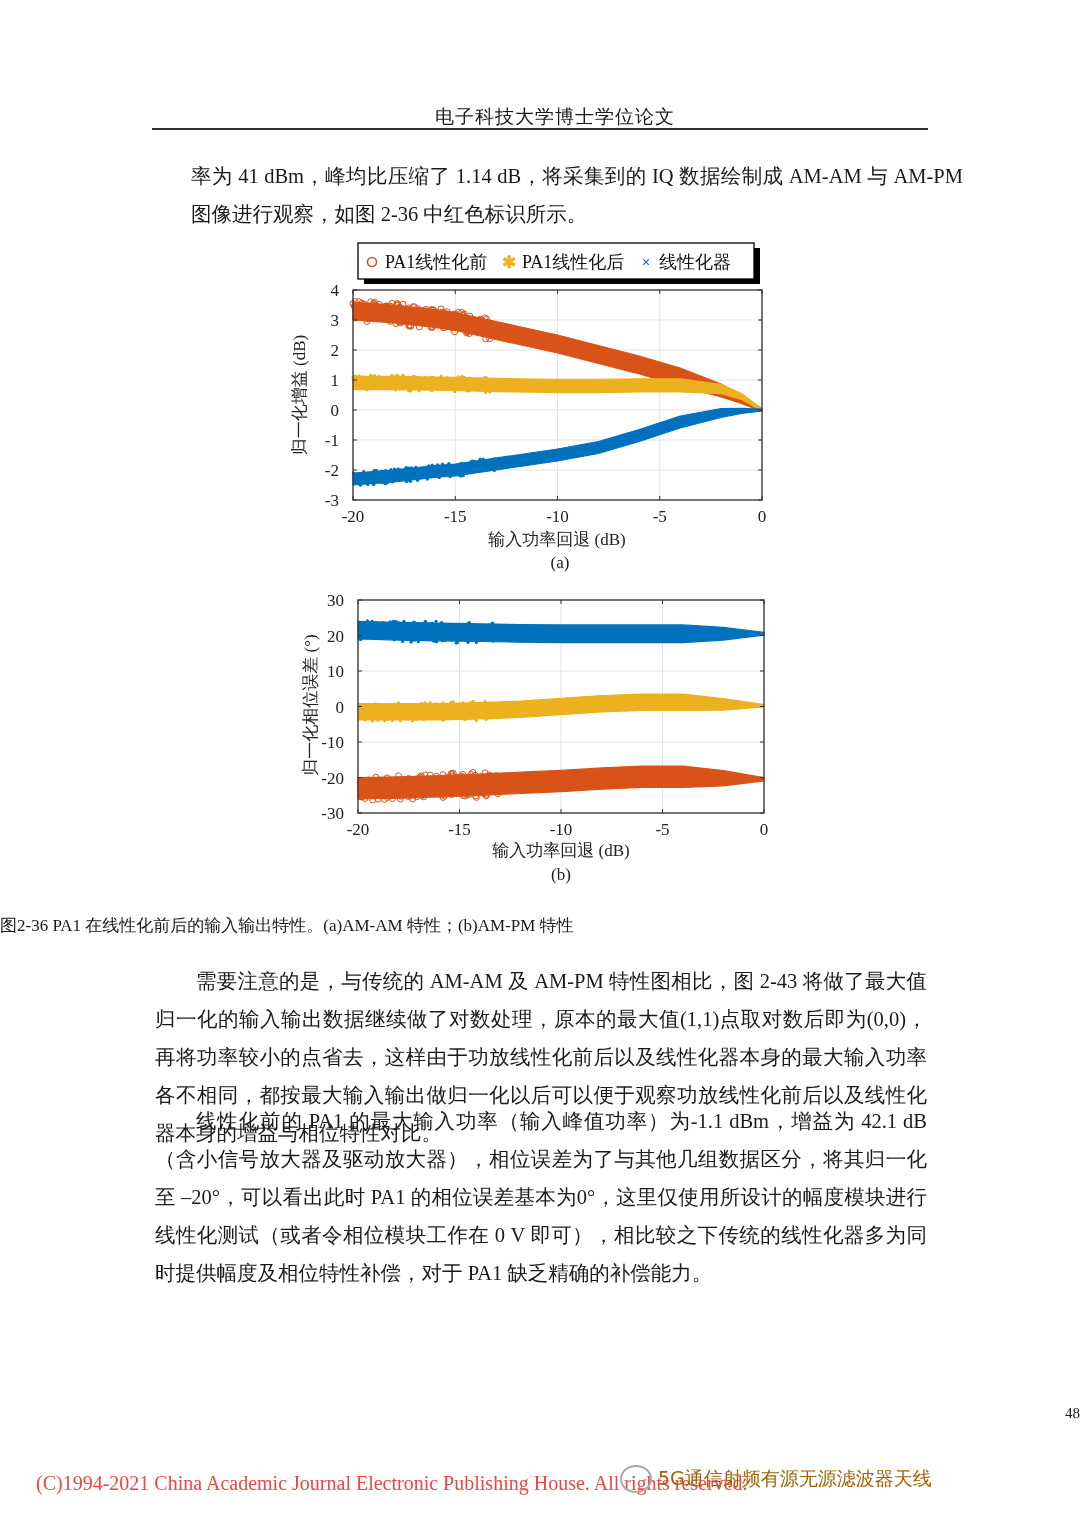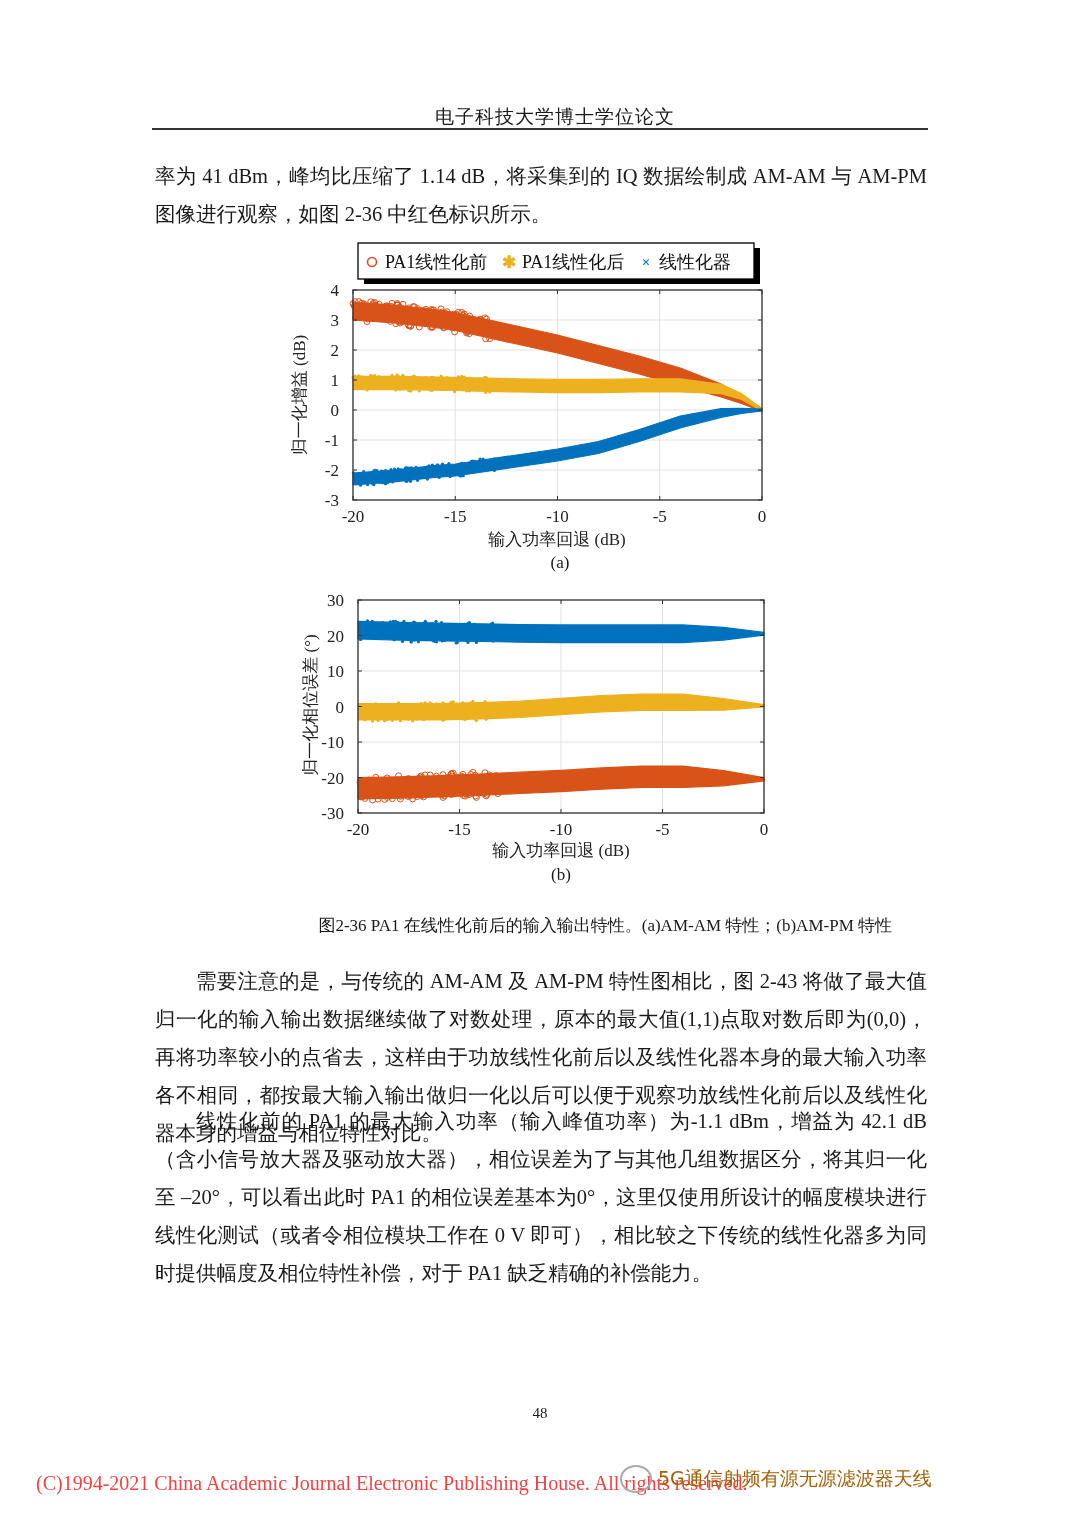--- a/index.html
+++ b/index.html
@@ -2,34 +2,34 @@
 <html><head>
 <meta charset="utf-8">
 <style>
   html,body{margin:0;padding:0;background:#fff;}
   body{width:1080px;height:1527px;position:relative;overflow:hidden;font-family:"Liberation Serif","DejaVu Serif",serif;color:#1a1a1a;}
   .header{position:absolute;left:15px;width:1080px;top:104px;text-align:center;font-size:19px;letter-spacing:1px;}
   .header-rule{position:absolute;left:152px;width:776px;top:128px;height:0;border-top:2px solid #333;}
   .para{position:absolute;left:155px;width:772px;font-size:20.5px;line-height:38px;text-align:justify;}
   .para p{margin:0;}
   .indent{text-indent:41px;}
-  .caption{position:absolute;left:0;width:892px;text-align:right;font-size:17px;}
+  .caption{position:absolute;left:0;width:892px;text-align:left;font-size:17px;}
   .sub{position:absolute;text-align:center;font-size:17px;}
-  .pageno{position:absolute;left:0;width:1080px;top:1405px;text-align:center;font-size:15px;}
+  .pageno{position:absolute;left:0;width:1080px;top:1405px;text-align:right;font-size:15px;}
   .footer{position:absolute;left:36px;top:1472px;font-size:20px;color:#ef4444;white-space:nowrap;}
   .watermark{position:absolute;left:620px;top:1465px;font-family:"DejaVu Sans",sans-serif;font-size:19px;color:#a16207;white-space:nowrap;}
   svg text{font-family:"Liberation Serif","DejaVu Serif",serif;}
 </style>
 </head>
 <body>
 
 <div class="header">电子科技大学博士学位论文</div>
 <div class="header-rule"></div>
 
-<div class="para" style="top:157px;">
+<div class="para" style="top:157px;margin-left:36px;">
   <p>率为 41 dBm，峰均比压缩了 1.14 dB，将采集到的 IQ 数据绘制成 AM-AM 与 AM-PM 图像进行观察，如图 2-36 中红色标识所示。</p>
 </div>
 
 <svg style="position:absolute;left:270px;top:240px;" width="520" height="320" viewBox="270 240 520 320" xmlns="http://www.w3.org/2000/svg">
   <g id="gridA">
       <line x1="353" x2="353" y1="290" y2="500" stroke="#e2e2e2" stroke-width="1"></line>
       <line x1="455.25" x2="455.25" y1="290" y2="500" stroke="#e2e2e2" stroke-width="1"></line>
       <line x1="557.5" x2="557.5" y1="290" y2="500" stroke="#e2e2e2" stroke-width="1"></line>
       <line x1="659.75" x2="659.75" y1="290" y2="500" stroke="#e2e2e2" stroke-width="1"></line>
       <line x1="762" x2="762" y1="290" y2="500" stroke="#e2e2e2" stroke-width="1"></line>

